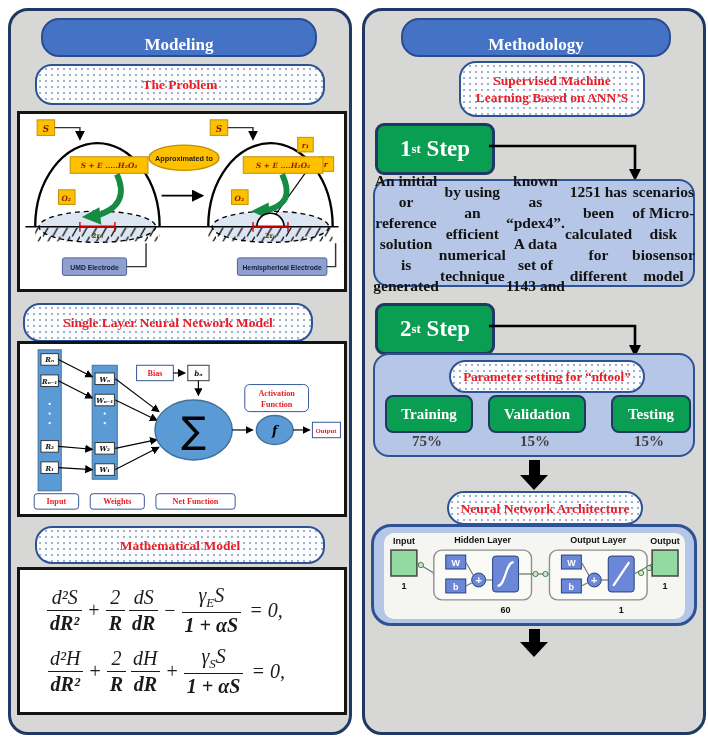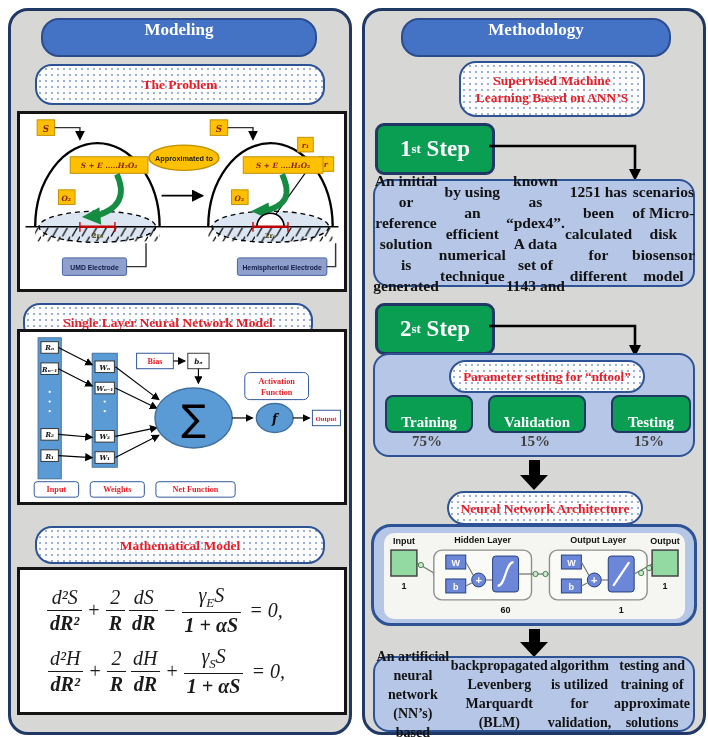--- a/index.html
+++ b/index.html
@@ -1,32 +1,32 @@
 <!DOCTYPE html>
 <html><head>
 <meta charset="utf-8">
 <style>
   html,body{margin:0;padding:0;width:708px;height:737px;background:#ffffff;
     font-family:"Liberation Serif",serif;position:relative;overflow:hidden;}
   .panel{position:absolute;background:#d7d7d5;border:3px solid #1f3864;border-radius:20px;}
   .pill{position:absolute;background:#4472c4;border:2px solid #2b4d8e;border-radius:18px;
-    color:#fff;font:bold 17px "Liberation Serif",serif;display:flex;align-items:flex-start;justify-content:center;}
+    color:#fff;font:bold 17px "Liberation Serif",serif;display:flex;align-items:flex-end;justify-content:center;}
   .dotted{position:absolute;background-color:#fdfdfe;
     background-image:radial-gradient(circle,#9db1d6 1px,rgba(0,0,0,0) 1.1px);background-size:6px 6px;
     border:2px solid #2e5395;border-radius:17px;color:#e81d26;
     font:bold 13.5px "Liberation Serif",serif;display:flex;flex-direction:column;
     align-items:center;justify-content:center;text-align:center;line-height:17px;}
   .whitebox{position:absolute;background:#fff;border:3px solid #141414;box-sizing:border-box;}
   .bluebox{position:absolute;background:#b6c6e6;border:2px solid #2e5395;border-radius:16px;
     box-sizing:border-box;display:flex;flex-direction:row;align-items:center;justify-content:center;
     text-align:center;color:#131313;}
   .stepbox{position:absolute;background:#0a9e53;border:3px solid #1f3864;border-radius:9px;
     color:#fff;font:bold 23px "Liberation Serif",serif;display:flex;align-items:center;justify-content:center;}
   .greenbtn{position:absolute;background:#0a9e53;border:2px solid #1f3864;border-radius:8px;
-    color:#fff;font:bold 15px "Liberation Serif",serif;display:flex;align-items:flex-end;justify-content:center;}
+    color:#fff;font:bold 15px "Liberation Serif",serif;display:flex;align-items:center;justify-content:center;}
   .pct{position:absolute;color:#404040;font:600 15px "Liberation Serif",serif;text-align:center;}
   .arrow-svg{position:absolute;}
   .thick-arrow{position:absolute;width:28px;display:flex;flex-direction:column;align-items:center;}
   .thick-arrow .shaft{width:11px;background:#000;}
   .thick-arrow .head{width:0;height:0;border-left:14px solid rgba(0,0,0,0);
     border-right:14px solid rgba(0,0,0,0);border-top:15px solid #000;}
   .line15{font:bold 15.5px "Liberation Serif",serif;line-height:21px;}
   .line14{font:bold 14px "Liberation Serif",serif;line-height:19px;}
   .equations{position:absolute;left:6px;top:556px;width:330px;height:148px;background:#fff;
     border:3px solid #141414;box-sizing:border-box;display:flex;flex-direction:column;
@@ -131,21 +131,21 @@
       <rect x="222" y="148" width="92" height="18" rx="2" fill="#8fa0cc" stroke="#46619e"></rect>
       <text x="268" y="160" text-anchor="middle" font-size="7" font-weight="bold" fill="#101c45" font-family="Liberation Sans,sans-serif">Hemispherical Electrode</text>
       <path d="M 314 157 H 323 V 133" fill="none" stroke="#333" stroke-width="1.5"></path>
     </svg>
   </div>
 
   <div class="dotted" style="left:12px;top:292px;width:286px;height:35px;">
     <span>Single Layer Neural Network Model</span>
   </div>
 
-  <div class="whitebox" style="left:6px;top:318px;width:330px;height:176px;">
+  <div class="whitebox" style="left:6px;top:330px;width:330px;height:176px;">
     <svg width="324" height="170" viewBox="0 0 330 176">
       <defs>
         <marker id="ah2" markerWidth="8" markerHeight="8" refX="6" refY="3.5" orient="auto">
           <path d="M0,0 L7,3.5 L0,7 z" fill="#000"></path>
         </marker>
       </defs>
 
       <rect x="16" y="6" width="24" height="146" fill="#5b9bd5" stroke="#41719c"></rect>
       <rect x="72" y="22" width="26" height="118" fill="#5b9bd5" stroke="#41719c"></rect>
       <circle cx="28" cy="62" r="1.2" fill="#fff"></circle>
@@ -382,19 +382,13 @@
         <text x="282" y="56" text-anchor="middle" font-size="9" font-weight="bold" fill="#111" font-family="Liberation Sans,sans-serif">1</text>
       </svg>
     </div>
   </div>
 
   <div class="thick-arrow" style="left:155px;top:618px;">
     <div class="shaft" style="height:13px;"></div>
     <div class="head"></div>
   </div>
 
-  <div class="bluebox line14" style="left:8px;top:645px;width:322px;height:76px;">
-    <span>An artificial neural network (NN’s) based</span>
-    <span>backpropagated Levenberg Marquardt (BLM)</span>
-    <span>algorithm is utilized for validation,</span>
-    <span>testing and training of approximate solutions</span>
-  </div>
 </div>
 
 </body></html>

